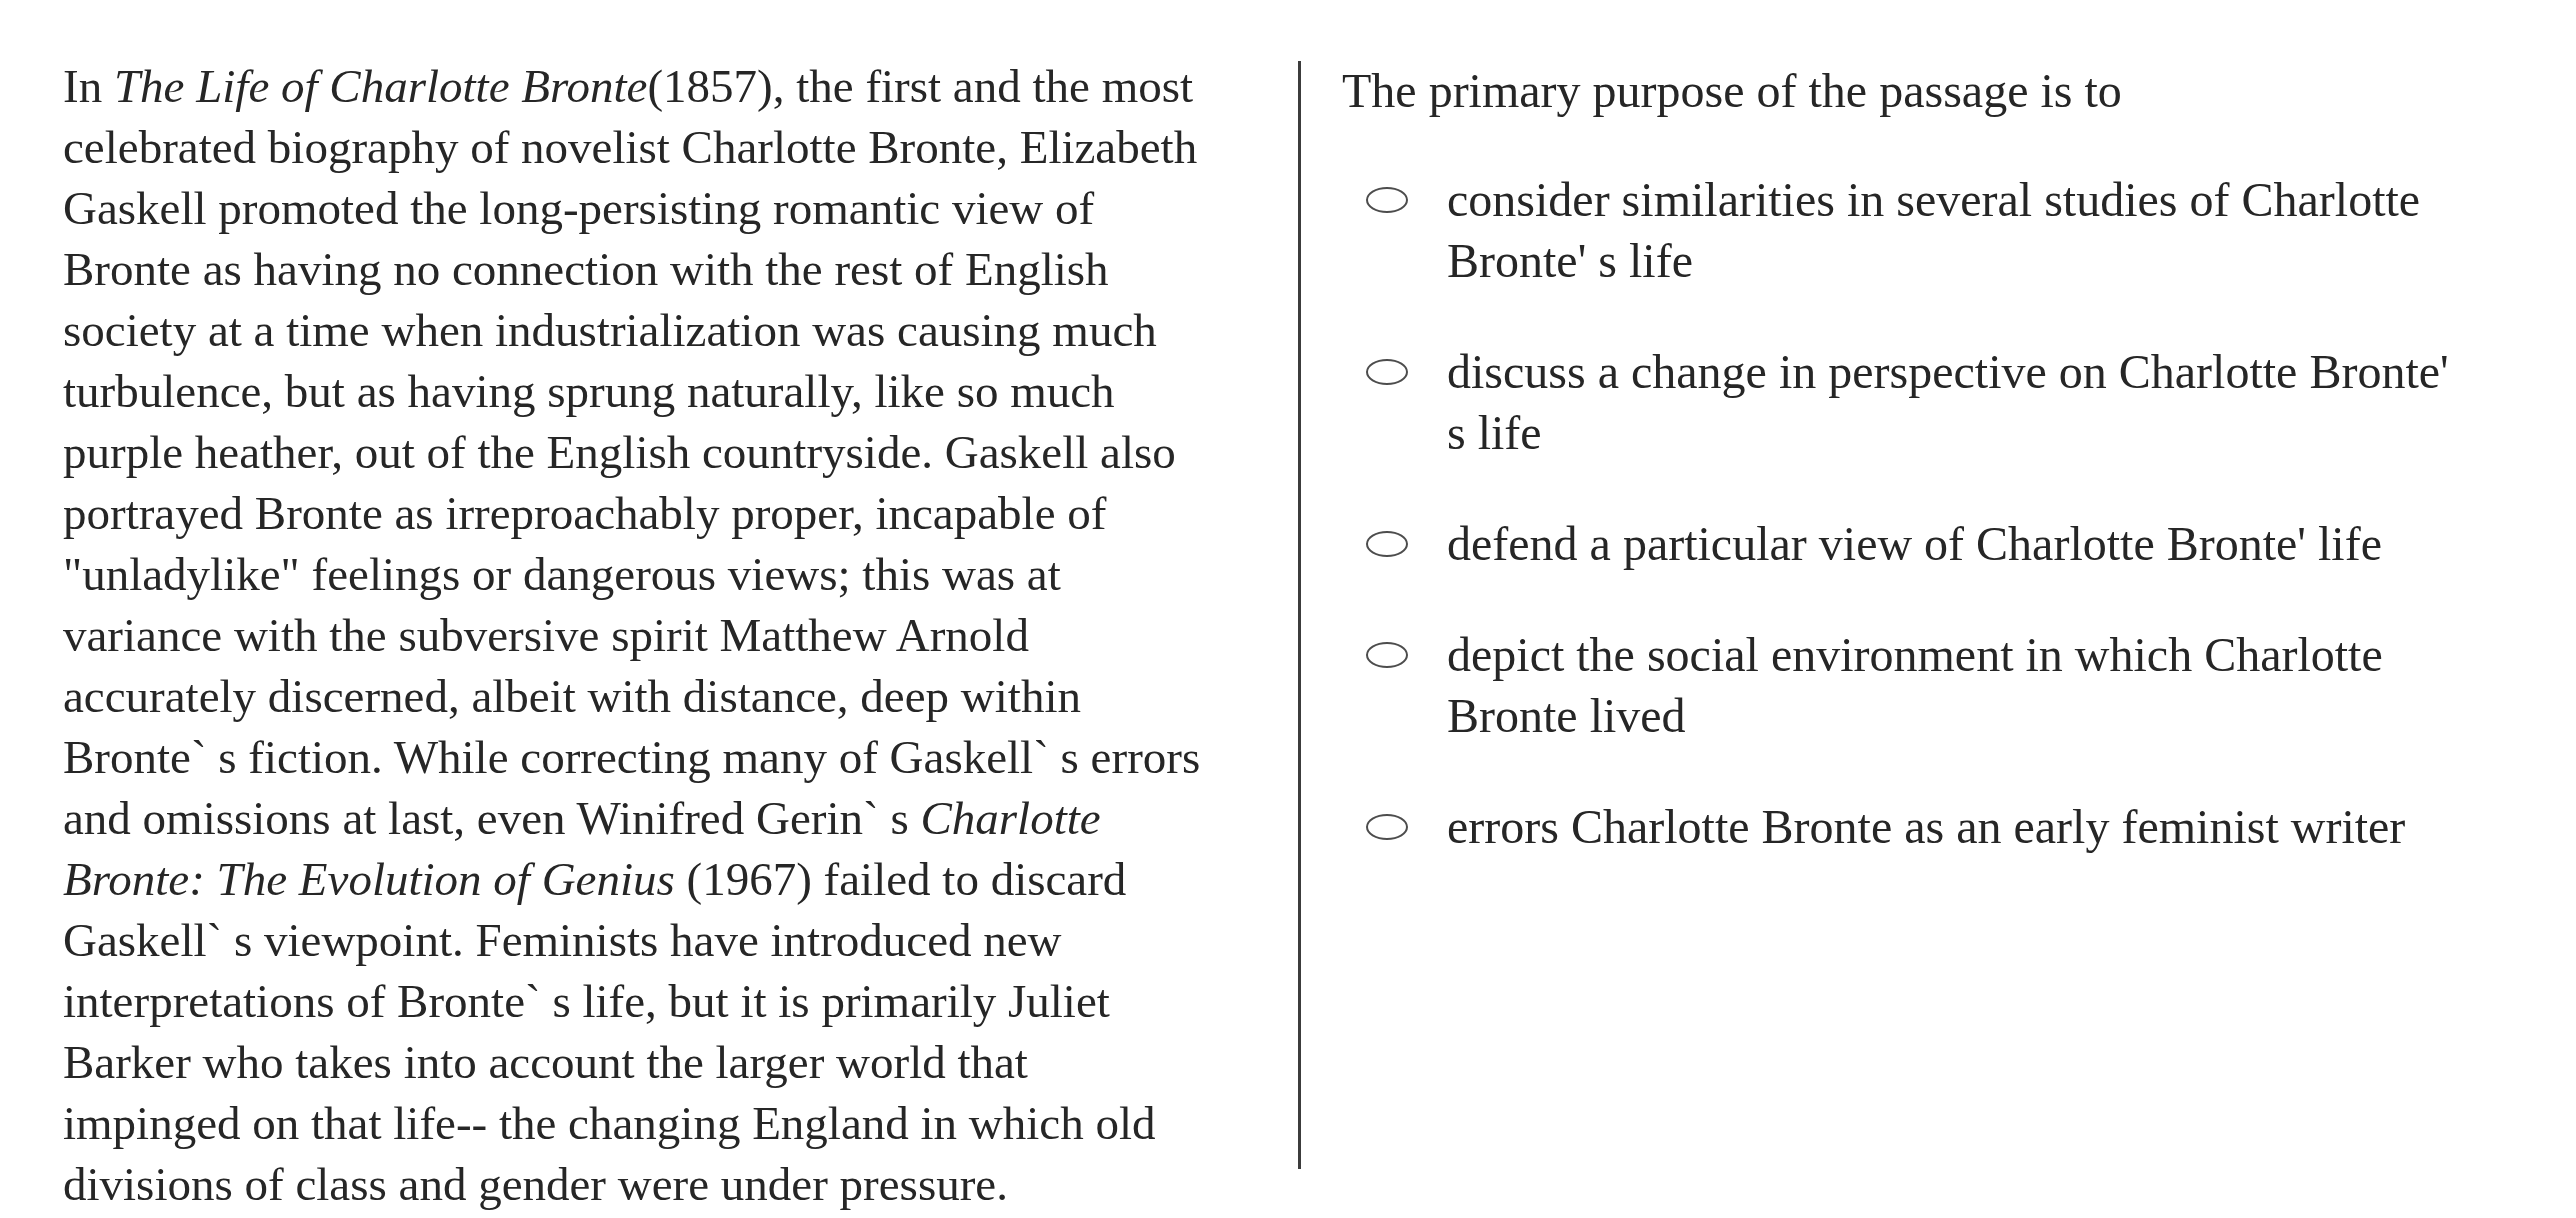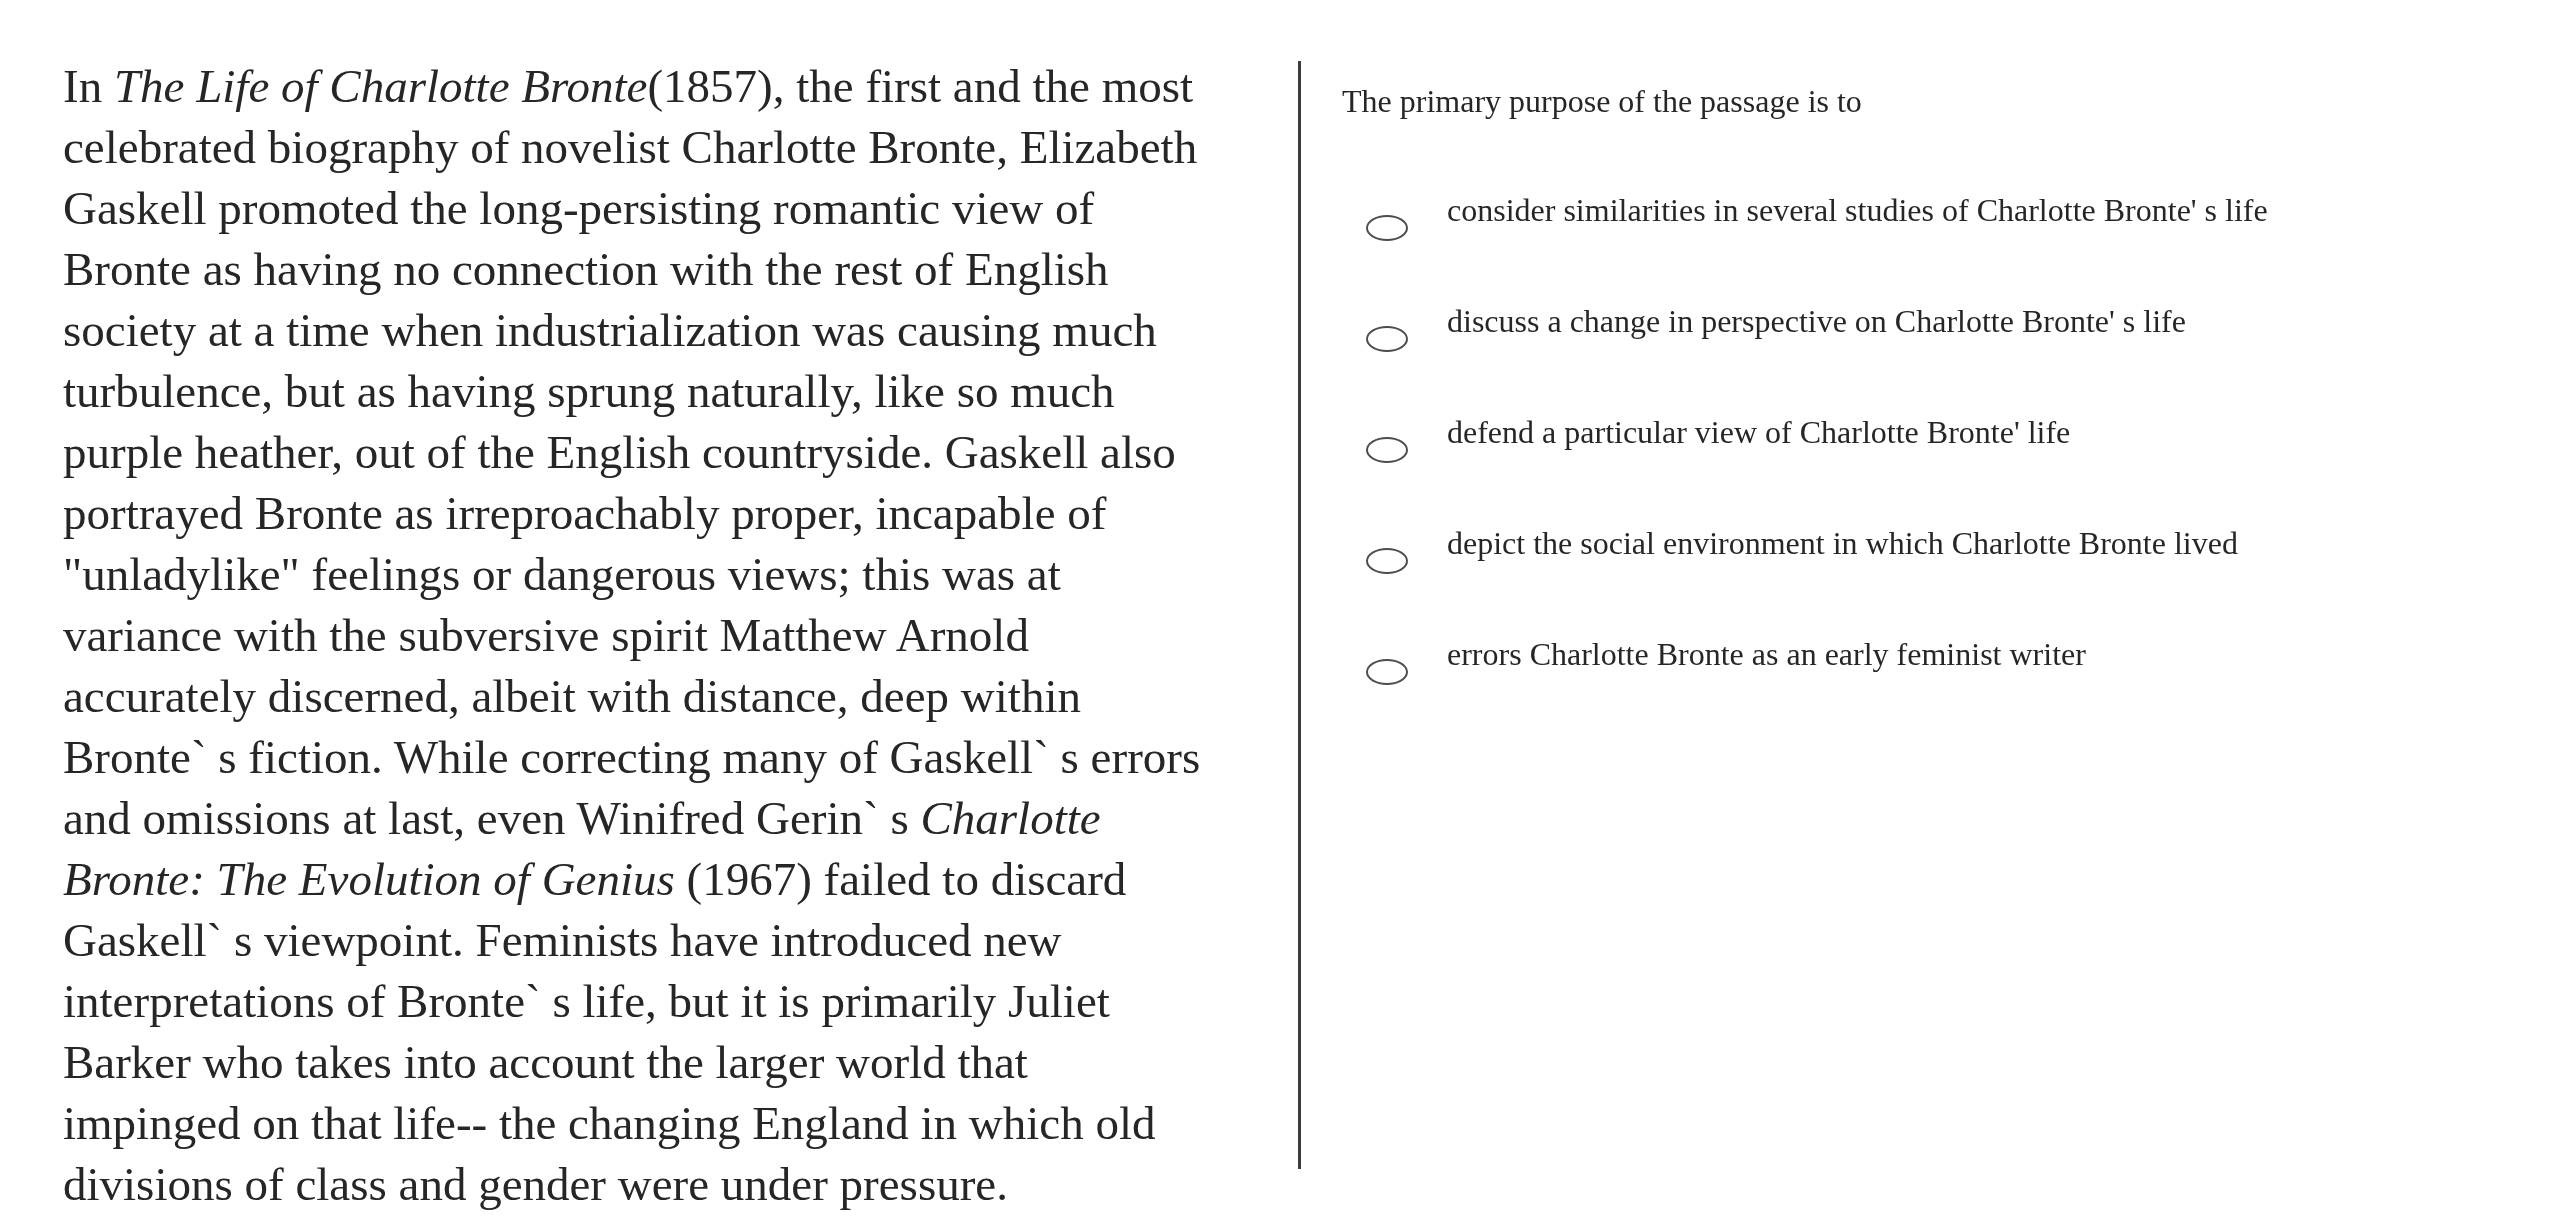--- a/index.html
+++ b/index.html
@@ -29,32 +29,32 @@
     position: absolute;
     left: 1298px;
     top: 61px;
     width: 2.8px;
     height: 1108px;
     background: #3c3c3c;
   }
   .question-col {
     position: absolute;
     left: 1342px;
-    top: 71px;
+    top: 60px;
     width: 1127px;
-    font-size: 32px;
+    font-size: 48px;
     line-height: 61px;
   }
   .question-prompt {
     margin: 0 0 48px 0;
   }
   .options { margin: 0; padding: 0; }
   .option {
     display: flex;
-    align-items: flex-end;
+    align-items: flex-start;
     margin: 0 0 50px 0;
     cursor: pointer;
   }
   .radio {
     flex: none;
     box-sizing: border-box;
     width: 42px;
     height: 26px;
     margin: 17.7px 39px 0 24px;
     border: 2.8px solid #4d4d4d;

